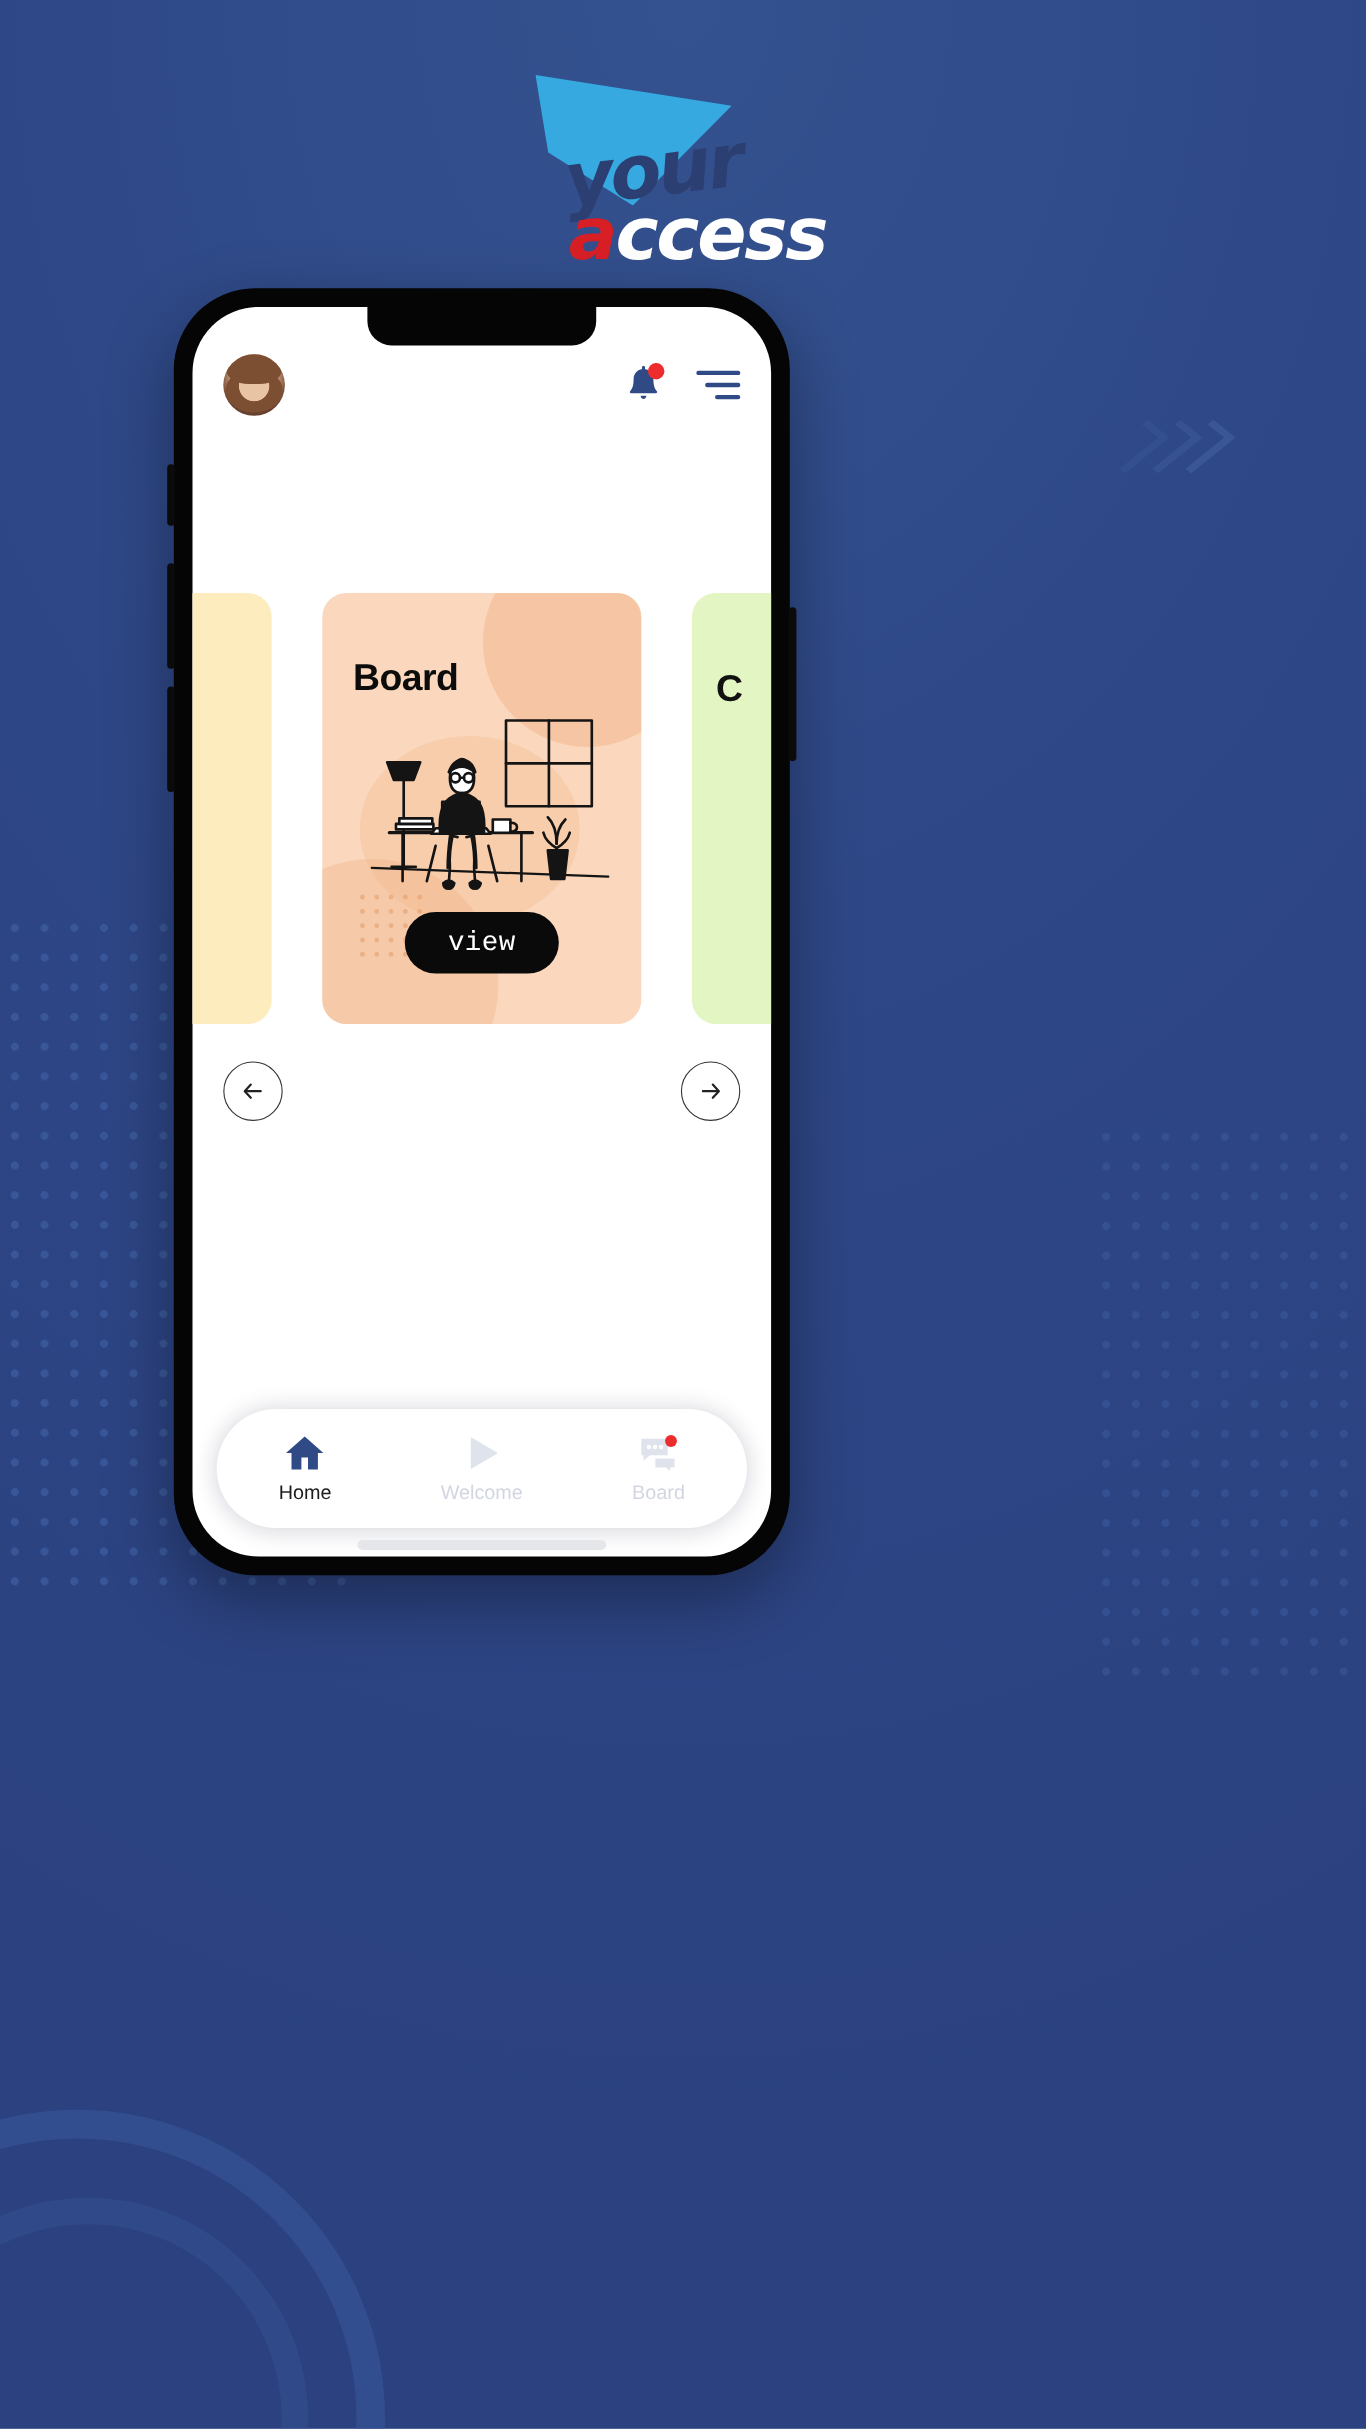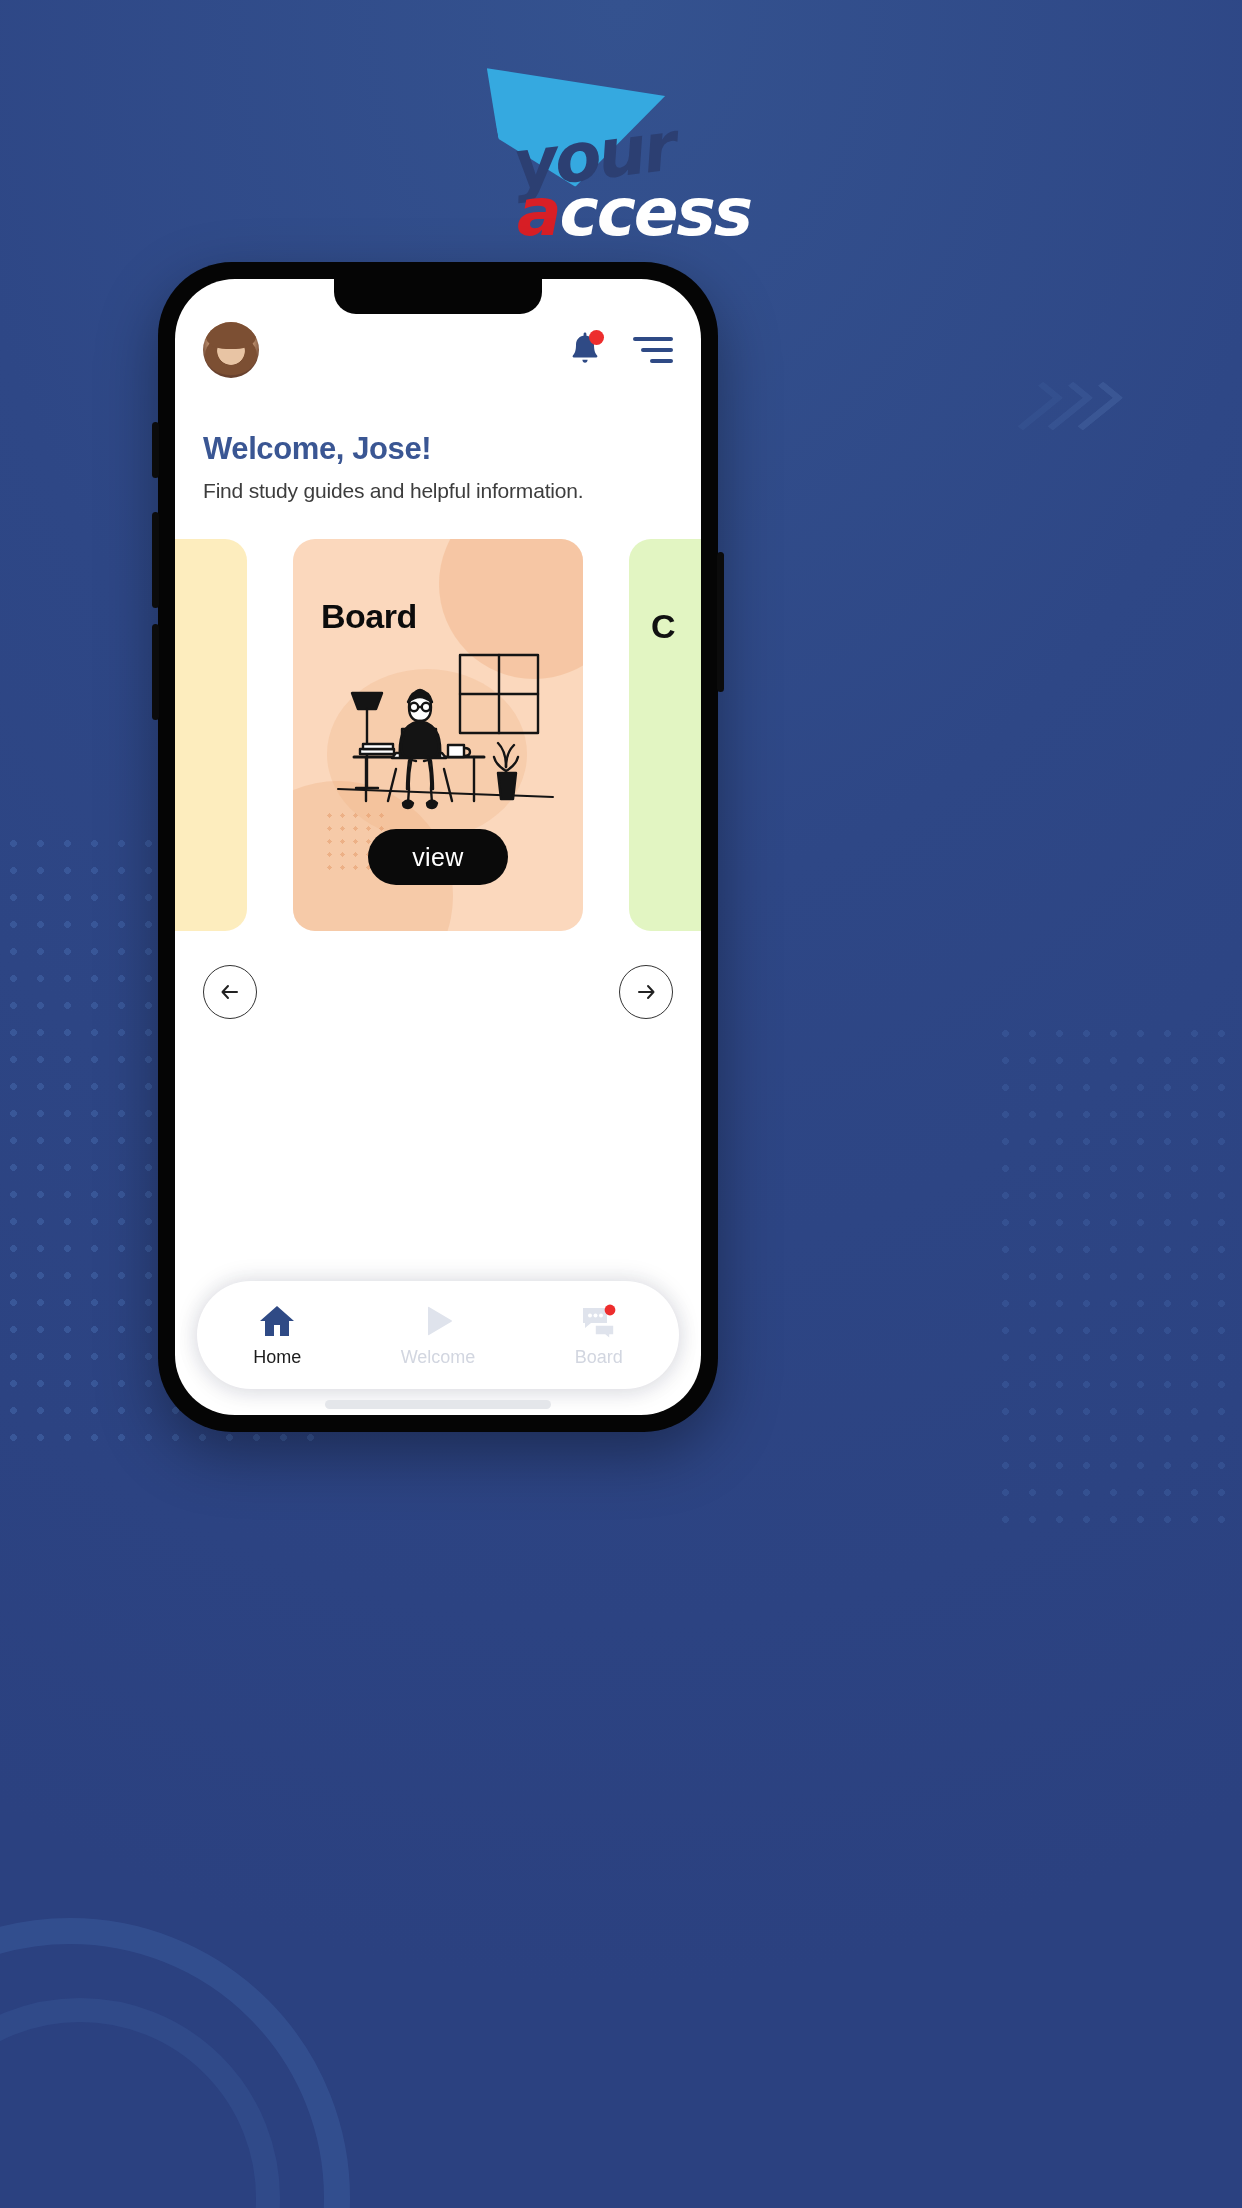--- a/index.html
+++ b/index.html
@@ -334,21 +334,21 @@
   .view-btn {
     position: absolute;
     left: 50%;
     transform: translateX(-50%);
     bottom: 46px;
     width: 140px; height: 56px;
     border: none;
     border-radius: 30px;
     background: #0a0a0a;
     color: #fff;
-    font-family: Liberation Sans, sans-serif;
+    font-family: Liberation Mono, monospace;
     font-size: 25px;
     letter-spacing: .4px;
     cursor: pointer;
     margin-top: 24px;
   }
 
   
   .arrows {
     position: absolute;
     left: 28px; right: 28px;
@@ -458,24 +458,20 @@
           </div>
 
           <div class="hamburger">
             <i></i>
               <i></i>
               <i></i>
           </div>
         </div>
       </div>
 
-      <div class="greeting">
-        <div class="greet-title">Welcome, Jose!</div>
-        <div class="greet-sub">Find study guides and helpful information.</div>
-      </div>
 
       <div class="carousel">
 
         <div class="card card-prev"></div>
 
         <div class="card card-next">
           <span class="card-title">C</span>
         </div>
 
         <div class="card card-main">

